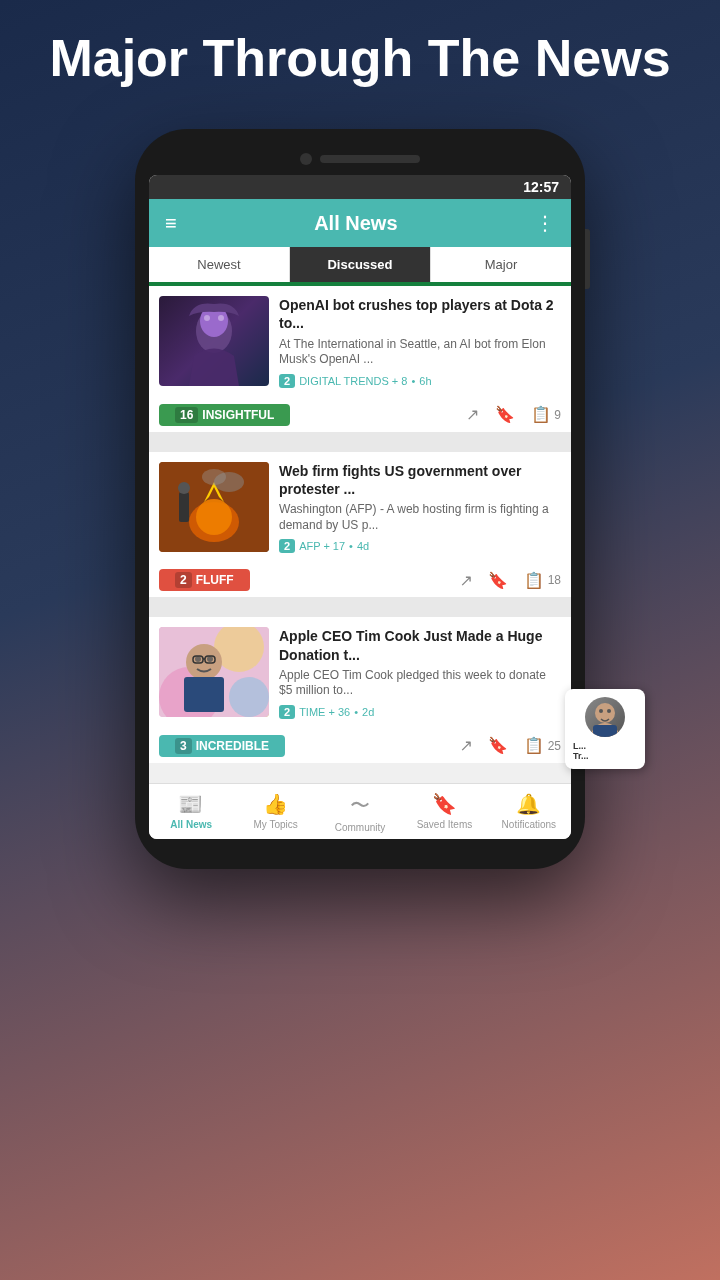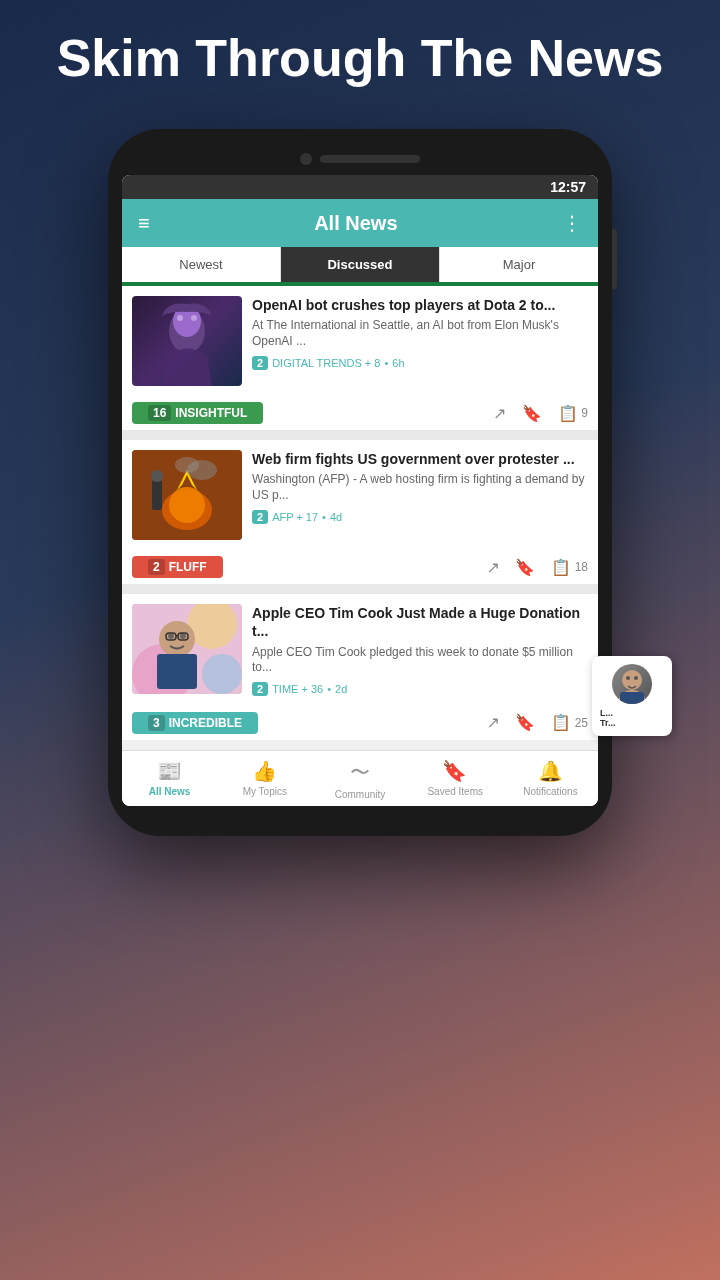--- a/index.html
+++ b/index.html
@@ -29,21 +29,21 @@
     }
     .promo-subtitle {
       font-size: 24px;
       font-weight: 400;
       opacity: 0.9;
     }
 
     
     .phone-wrapper {
       position: relative;
-      width: 504px;
+      width: 450px;
       margin-top: 10px;
     }
     .phone-shell {
       background: #1a1a1a;
       border-radius: 52px;
       padding: 18px 14px 30px;
       box-shadow: 0 30px 80px rgba(0,0,0,0.6);
       position: relative;
     }
     .phone-top-bar {
@@ -127,21 +127,21 @@
       color: white;
       font-weight: bold;
     }
 
     
     .news-list {
       background: #e8e8e8;
     }
     .news-item {
       background: white;
-      margin-bottom: 10px;
+      margin-bottom: 20px;
       overflow: hidden;
     }
     .news-content {
       display: flex;
       padding: 10px;
       gap: 10px;
     }
     .news-image {
       width: 110px;
       height: 90px;
@@ -299,21 +299,21 @@
     
     .figure-svg {
       width: 100%;
       height: 100%;
     }
   </style>
 </head>
 <body>
 
 <div class="promo-header">
-  <div class="promo-title">Skim Through The News</div>
+  <div class="promo-title">Major Through The News</div>
 </div>
 
 <div class="phone-wrapper">
   <div class="phone-shell">
     <div class="phone-side-button"></div>
 
     <div class="phone-top-bar">
       <div class="phone-camera"></div>
       <div class="phone-speaker"></div>
     </div>

